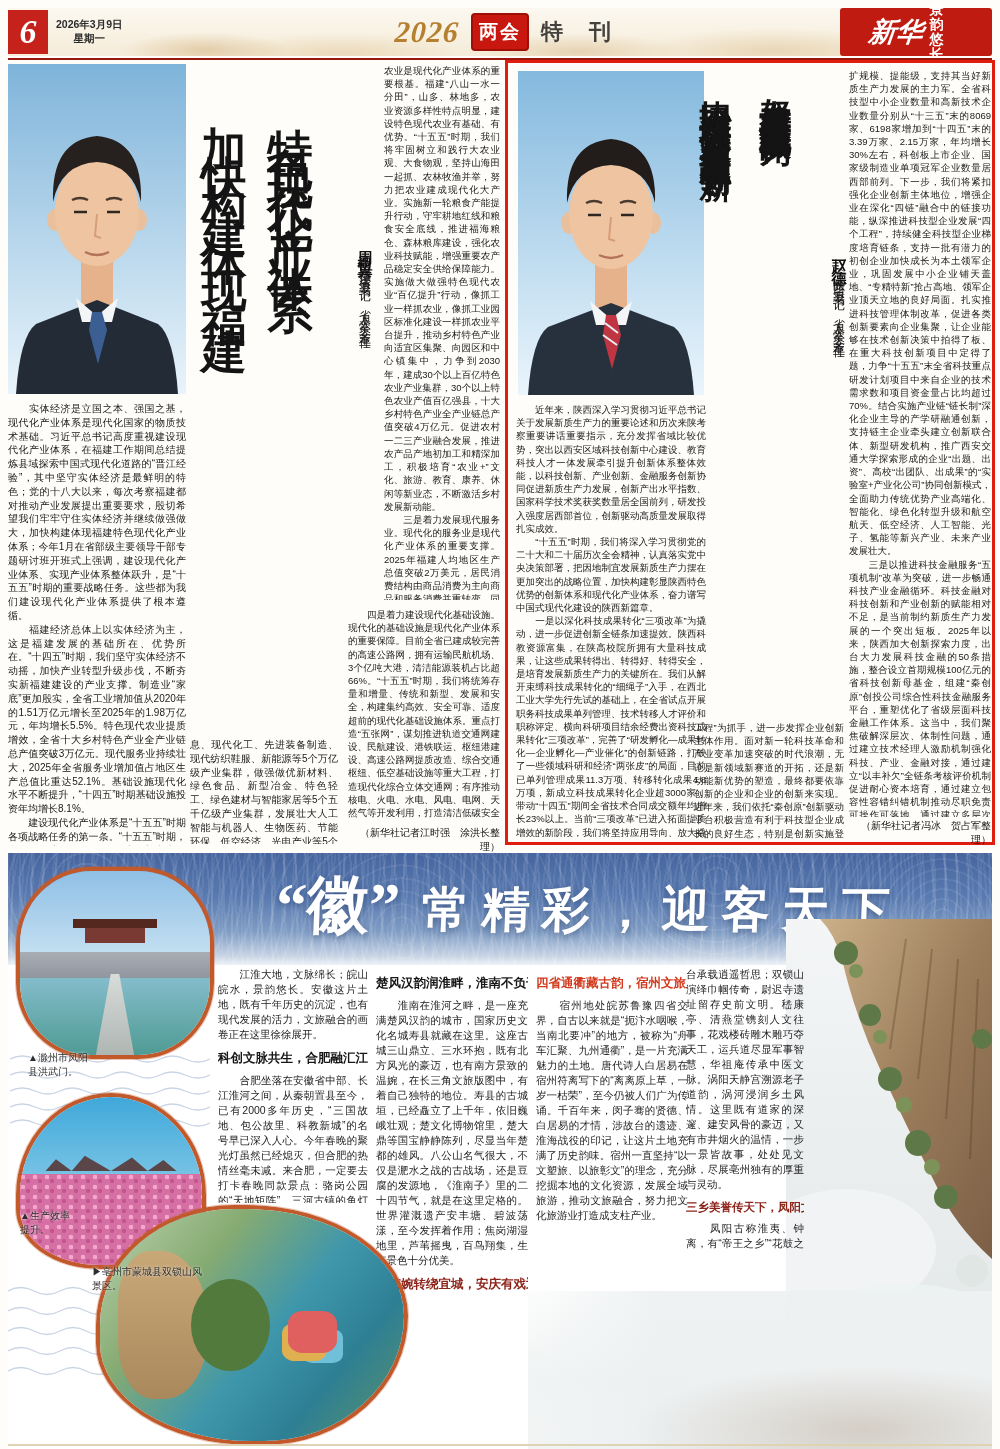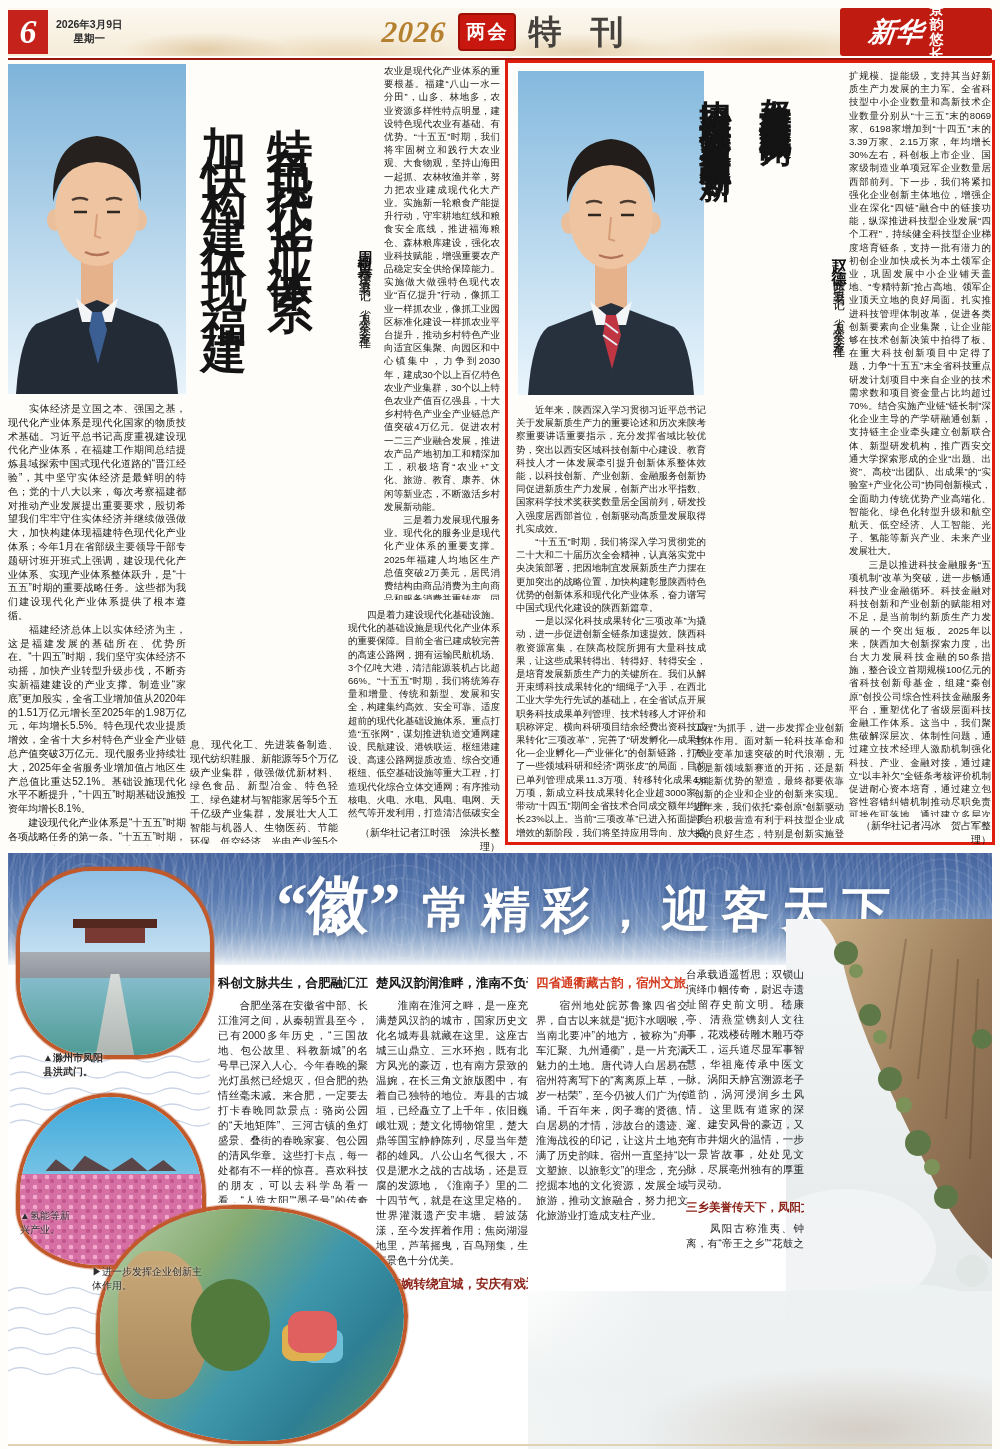--- a/index.html
+++ b/index.html
@@ -17,21 +17,21 @@
       linear-gradient(#fcf8f0,#f5ecd9);}
   .pagenum-box{position:absolute;left:0;top:2px;width:40px;height:44px;background:#c4221a;
     display:flex;align-items:center;justify-content:center;}
   .pagenum-box span{color:#fff;font:italic 700 34px "Liberation Serif",serif;}
   .date-block{position:absolute;left:48px;top:9px;font-size:10.5px;font-weight:700;color:#2b2b2b;line-height:14px;text-align:center;}
   .edition-center{position:absolute;left:320px;width:360px;top:4px;height:40px;
     display:flex;align-items:center;justify-content:center;gap:12px;}
   .edition-year{font:italic 800 30px "Liberation Serif",serif;color:#b5802f;letter-spacing:1px;transform:skewX(-4deg);}
   .edition-seal{background:#c8170e;color:#fff;font-weight:900;font-size:19px;padding:4px 6px;border-radius:4px;
     border:2px solid #9e0f06;letter-spacing:2px;}
-  .edition-label{font-weight:900;font-size:33px;color:#45423d;letter-spacing:10px;}
+  .edition-label{font-weight:900;font-size:22px;color:#45423d;letter-spacing:10px;}
   .masthead-logo{position:absolute;right:0;top:0;width:152px;height:48px;background:#bf1b10;border-radius:3px;
     display:flex;align-items:center;justify-content:center;gap:7px;}
   .mh-script{color:#fff;font:italic 800 27px "Liberation Serif",serif;transform:skewX(-6deg);}
   .mh-rest{display:inline-grid;grid-template-columns:repeat(2,1fr);gap:0 2px;color:#fff;
     font-weight:800;font-size:14px;line-height:15px;width:34px;word-break:break-all;}
   .header-rule{position:absolute;left:8px;top:58px;width:984px;height:2px;background:#9c150b;}
   
   .article{position:absolute;top:62px;}
   .article-left{left:8px;width:492px;height:784px;}
   .article-right{left:505px;top:60px;width:490px;height:785px;border:3px solid #e01e10;box-sizing:border-box;}
@@ -263,38 +263,39 @@
     </svg>
 
     <div class="oframe" style="left:8px;top:14px;width:198px;height:192px;border-radius:38% 38% 38% 38% / 40% 40% 40% 40%;">
       <div class="abs" style="left:0;top:0;width:100%;height:58%;background:linear-gradient(#8fc0e6,#d3e8f4);"></div>
       <div class="abs" style="left:0;top:44%;width:100%;height:16%;background:linear-gradient(#a9aeb5,#8d939b);"></div>
       <div class="abs" style="left:34%;top:30%;width:32%;height:9%;background:#7a3a34;"></div>
       <div class="abs" style="left:28%;top:26%;width:44%;height:5%;background:#54281f;"></div>
       <div class="abs" style="left:0;top:58%;width:100%;height:42%;background:linear-gradient(#84bccb,#4f9b94);"></div>
       <div class="abs" style="left:36%;top:56%;width:28%;height:44%;background:linear-gradient(#d8dcda,#aeb6b2);clip-path:polygon(42% 0,58% 0,86% 100%,14% 100%);"></div>
     </div>
-    <div class="fcap" style="left:35px;top:198px;width:62px;font-weight:bold;">▲滁州市凤阳县洪武门。</div>
+    <div class="fcap" style="left:20px;top:198px;width:62px;">▲滁州市凤阳县洪武门。</div>
 
     <div class="oframe" style="left:8px;top:240px;width:190px;height:176px;border-radius:50% 50% 44% 44% / 58% 58% 34% 34%;">
       <div class="abs" style="left:0;top:0;width:100%;height:52%;background:linear-gradient(#3fa8da,#7cc6e6);"></div>
       <div class="abs" style="left:14%;top:34%;width:72%;height:10%;background:#5a4648;clip-path:polygon(0 100%,8% 30%,20% 100%,30% 10%,50% 100%,66% 20%,78% 100%,90% 35%,100% 100%);"></div>
       <div class="abs" style="left:0;top:46%;width:100%;height:54%;background:#d66fa4;background-image:radial-gradient(circle at 3px 3px, #f2a7cb 2px, transparent 2.6px),radial-gradient(circle at 8px 7px, #c2558c 1.8px, transparent 2.4px);background-size:12px 10px;"></div>
     </div>
-    <div class="fcap" style="left:12px;top:356px;width:54px;">▲氢能等新兴产业。</div>
+    <div class="fcap" style="left:12px;top:356px;width:54px;">▲生产效率提升。</div>
 
     <div class="oframe" style="left:88px;top:352px;width:312px;height:240px;border-radius:46% 54% 48% 52% / 52% 48% 56% 44%;">
       <div class="abs" style="left:0;top:0;width:100%;height:100%;background:linear-gradient(130deg,#bcd3b0 0%,#86ab72 30%,#3f97ab 55%,#2e7f94 75%,#5d9468 100%);"></div>
       <div class="abs" style="left:6%;top:18%;width:30%;height:64%;background:linear-gradient(#c9a878,#a9885c);border-radius:40% 60% 55% 45%;"></div>
       <div class="abs" style="left:30%;top:30%;width:26%;height:40%;background:#527a3c;border-radius:50%;"></div>
       <div class="abs" style="left:62%;top:44%;width:16%;height:18%;background:#e06060;border-radius:30%;box-shadow:-8px 10px 0 -2px #e0b050, 10px 14px 0 -4px #6fc0d8;"></div>
     </div>
-    <div class="fcap" style="left:84px;top:412px;width:112px;">▶进一步发挥企业创新主体作用。</div>
+    <div class="fcap" style="left:84px;top:412px;width:112px;">▶亳州市蒙城县双锁山风景区。</div>
 
     <div class="fcol" style="left:210px;top:114px;width:150px;height:236px;overflow:hidden;">
+      <p class="fbody">　　江淮大地，文脉绵长；皖山皖水，景韵悠长。安徽这片土地，既有千年历史的沉淀，也有现代发展的活力，文旅融合的画卷正在这里徐徐展开。</p>
       <h3 class="fh">科创文脉共生，合肥融汇江淮韵</h3>
       <p class="fbody">　　合肥坐落在安徽省中部、长江淮河之间，从秦朝置县至今，已有2000多年历史，“三国故地、包公故里、科教新城”的名号早已深入人心。今年春晚的聚光灯虽然已经熄灭，但合肥的热情丝毫未减。来合肥，一定要去打卡春晚同款景点：骆岗公园的“天地矩阵”、三河古镇的鱼灯盛景、叠街的春晚家宴、包公园的清风华章。这些打卡点，每一处都有不一样的惊喜。喜欢科技的朋友，可以去科学岛看一看，“人造太阳”“墨子号”的传奇就在这里延续，亲手触摸大国重器，在</p>
     </div>
     <div class="fcol" style="left:368px;top:114px;width:152px;height:430px;overflow:hidden;">
       <h3 class="fh">楚风汉韵润淮畔，淮南不负千年名</h3>
       <p class="fbody">　　淮南在淮河之畔，是一座充满楚风汉韵的城市，国家历史文化名城寿县就藏在这里。这座古城三山鼎立、三水环抱，既有北方风光的豪迈，也有南方景致的温婉，在长三角文旅版图中，有着自己独特的地位。寿县的古城垣，已经矗立了上千年，依旧巍峨壮观；楚文化博物馆里，楚大鼎等国宝静静陈列，尽显当年楚都的雄风。八公山名气很大，不仅是淝水之战的古战场，还是豆腐的发源地，《淮南子》里的二十四节气，就是在这里定格的。世界灌溉遗产安丰塘、碧波荡漾，至今发挥着作用；焦岗湖湿地里，芦苇摇曳，百鸟翔集，生态景色十分优美。</p>
       <h3 class="fh darkred">黄梅婉转绕宜城，安庆有戏迎客来</h3>
 
     </div>
     <div class="fcol" style="left:528px;top:114px;width:152px;height:336px;overflow:hidden;">

